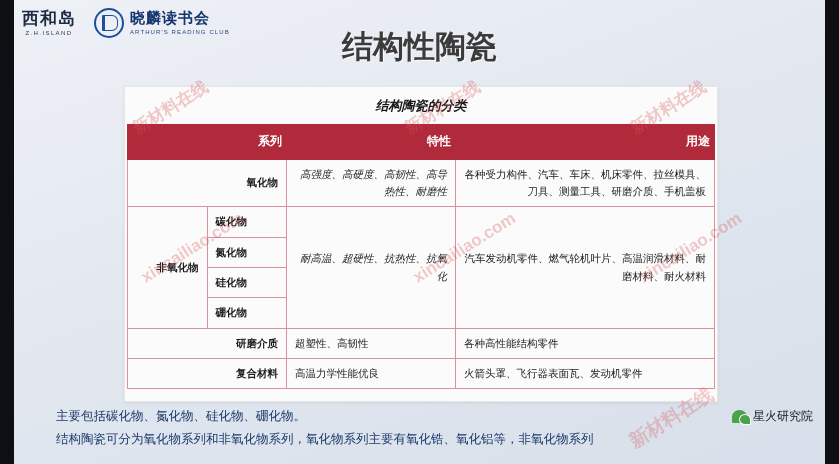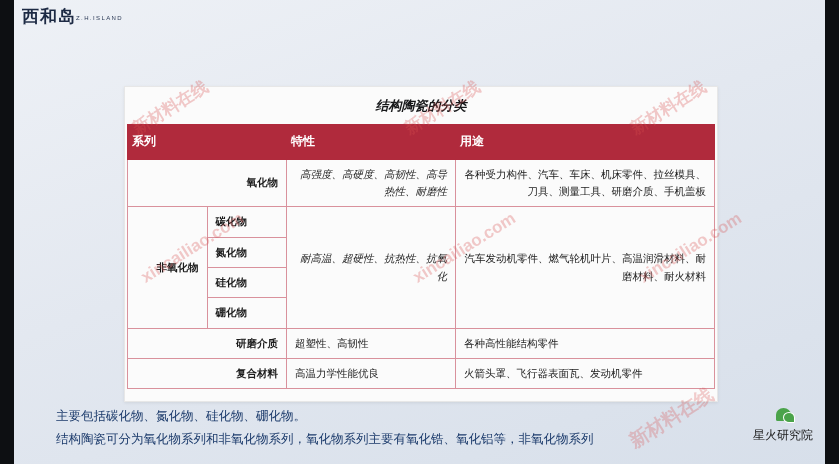--- a/index.html
+++ b/index.html
@@ -36,21 +36,21 @@
     position: absolute;
     top: 8px;
     left: 22px;
     display: flex;
     align-items: center;
     gap: 18px;
     z-index: 5;
   }
   .logo-zh {
     display: flex;
-    flex-direction: row;
+    flex-direction: column;
     align-items: center;
     line-height: 1;
   }
   .logo-zh .cn {
     font-family: "DejaVu Serif", serif;
     font-size: 17px;
     font-weight: bold;
     color: #1d2a44;
     letter-spacing: 1px;
   }
@@ -145,21 +145,21 @@
     padding: 6px 8px;
     font-size: 10.5px;
     color: #1c1c1c;
     line-height: 1.65;
   }
   table.tbl thead th {
     background: #b02a3c;
     color: #ffffff;
     font-size: 12px;
     font-weight: bold;
-    text-align: left;
+    text-align: right;
     border: 1px solid #b02a3c;
     padding: 7px 4px;
   }
   .c-series {
     text-align: right;
     font-weight: bold;
     font-size: 11px;
   }
   .c-sub {
     text-align: left;
@@ -203,21 +203,20 @@
 
   
   .account {
     position: absolute;
     right: 26px;
     top: 408px;
     display: flex;
     align-items: center;
     gap: 6px;
     z-index: 7;
-    flex-direction: column;
   }
   .account .wechat {
     width: 15px;
     height: 13px;
     background: #4aa34a;
     border-radius: 50% 50% 50% 10%;
     position: relative;
     flex: none;
   }
   .account .wechat::after {
@@ -254,22 +253,30 @@
 <div class="slide">
 
   <div class="bar left"></div>
   <div class="bar right"></div>
 
   <div class="logos">
     <div class="logo-zh">
       <span class="cn">西和岛</span>
       <span class="en">Z.H.ISLAND</span>
     </div>
+    <div class="logo-arthur">
+      <span class="mark"></span>
+      <span class="txt">
+        <div class="cn">晓麟读书会</div>
+        <div class="en">ARTHUR'S READING CLUB</div>
+      </span>
+    </div>
   </div>
 
+  <div class="slide-title">结构性陶瓷</div>
 
   <div class="card">
     <div class="card-title">结构陶瓷的分类</div>
 
     <table class="tbl">
       <thead>
         <tr>
           <th colspan="2" style="width:150px">系列</th>
           <th style="width:160px">特性</th>
           <th style="width:250px">用途</th>

